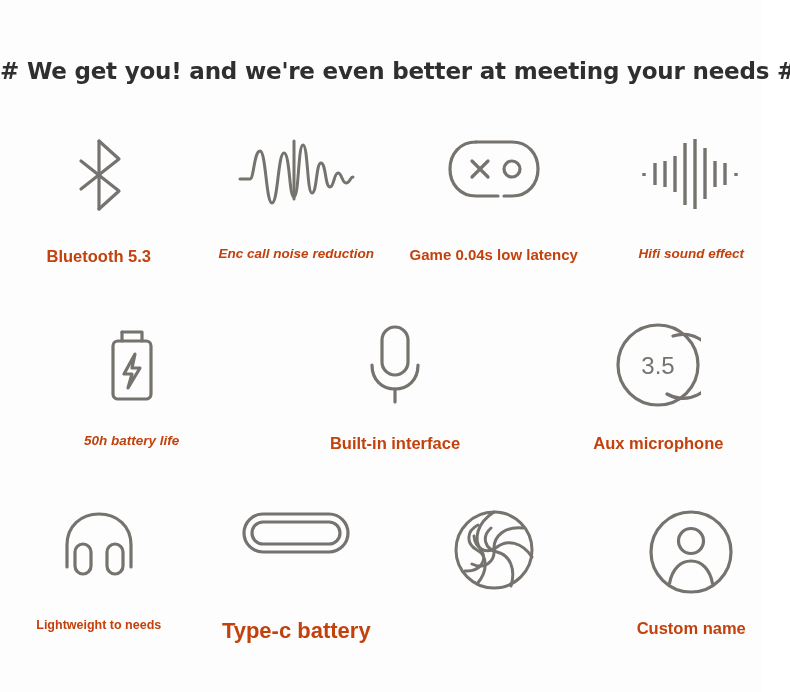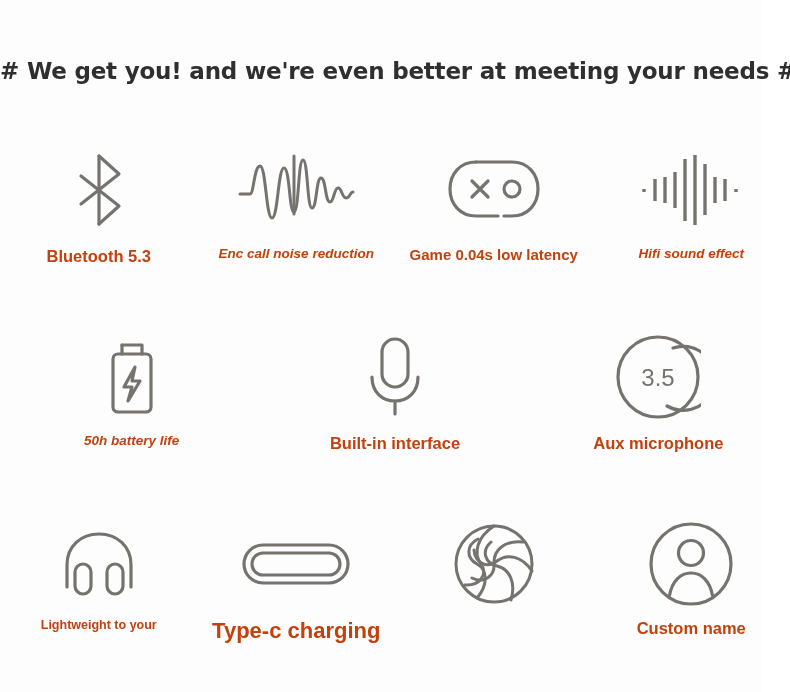--- a/index.html
+++ b/index.html
@@ -53,21 +53,21 @@
     flex: 1 1 25%;
     display: flex;
     flex-direction: column;
     align-items: center;
     justify-content: flex-start;
   }
 
   .icon-wrap {
     height: 110px;
     display: flex;
-    align-items: center;
+    align-items: flex-start;
     justify-content: center;
   }
 
   .icon-wrap svg {
     display: block;
   }
 
   .caption {
     text-align: center;
     color: #c2410c;
@@ -213,33 +213,33 @@
       <div class="cell">
         <div class="icon-wrap">
           <svg width="80" height="70" viewBox="0 0 80 70">
             <g fill="none" stroke="#76736f" stroke-width="3.2" stroke-linecap="round" stroke-linejoin="round">
               <path d="M8 58 L8 36 C8 17 22 5 40 5 C58 5 72 17 72 36 L72 58"></path>
               <rect x="16" y="35" width="16" height="30" rx="8"></rect>
               <rect x="48" y="35" width="16" height="30" rx="8"></rect>
             </g>
           </svg>
         </div>
-        <div class="caption sz-xs">Lightweight to your</div>
+        <div class="caption sz-xs">Lightweight to needs</div>
       </div>
 
       <div class="cell">
         <div class="icon-wrap">
           <svg width="110" height="48" viewBox="0 0 110 48">
             <g fill="none" stroke="#76736f" stroke-width="3.2" stroke-linejoin="round">
               <rect x="3" y="5" width="104" height="38" rx="19"></rect>
               <rect x="11" y="13" width="88" height="22" rx="11"></rect>
             </g>
           </svg>
         </div>
-        <div class="caption sz-xl">Type-c charging</div>
+        <div class="caption sz-xl">Type-c battery</div>
       </div>
 
       <div class="cell">
         <div class="icon-wrap">
           <svg width="82" height="82" viewBox="0 0 82 82">
             <g fill="none" stroke="#76736f" stroke-width="3" stroke-linecap="round" stroke-linejoin="round">
               <circle cx="41" cy="41" r="38"></circle>
               <path d="M41 3 C24 14 20 30 28 41 C35 51 27 63 12 62"></path>
               <path d="M70 19 C52 17 40 27 41 41 C42 53 31 61 19 55"></path>
               <path d="M79 48 C69 33 54 30 44 38 C34 46 22 40 21 27"></path>

